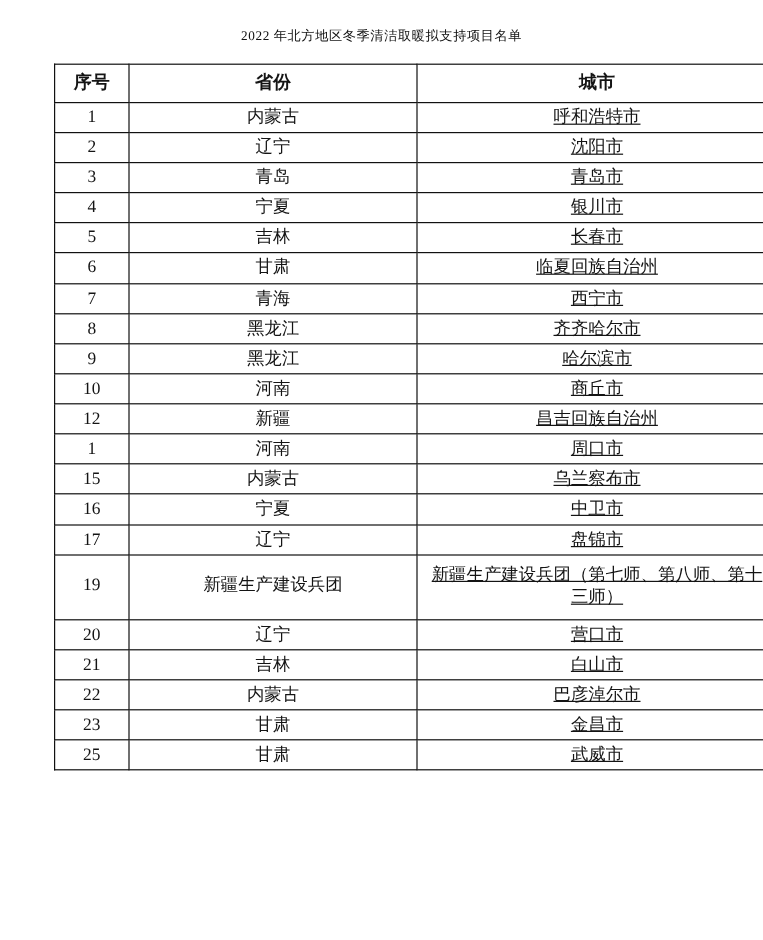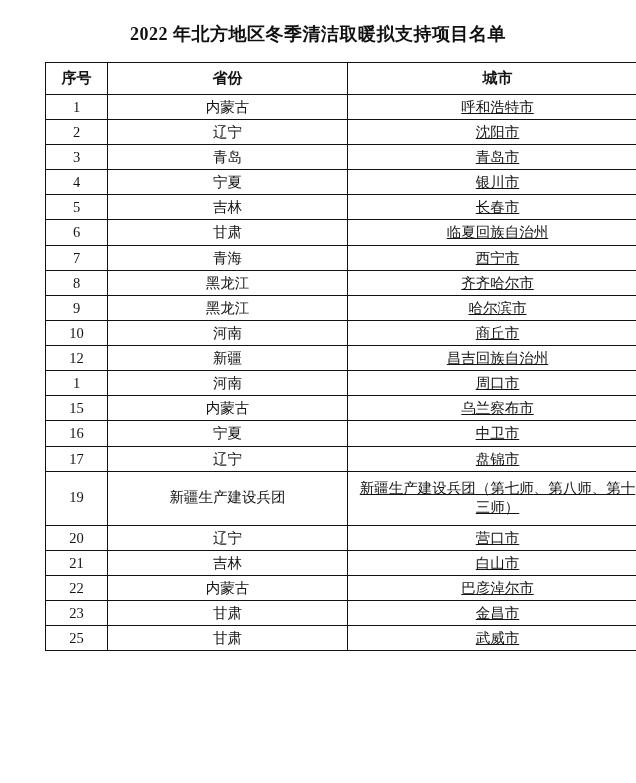--- a/index.html
+++ b/index.html
@@ -16,22 +16,22 @@
   }
   .page {
     width: 636px;
     height: 783px;
     box-sizing: border-box;
     padding: 0;
     position: relative;
   }
   .title {
     text-align: center;
-    font-size: 18px;
-    font-weight: bold;
+    font-size: 11px;
+    font-weight: normal;
     letter-spacing: 0.5px;
     padding: 22px 0 16px 0;
     color: #111;
     font-family: "Liberation Serif", "DejaVu Serif", serif;
   }
   .table-wrap {
     padding: 0 17px;
     box-sizing: border-box;
   }
   table.list {

